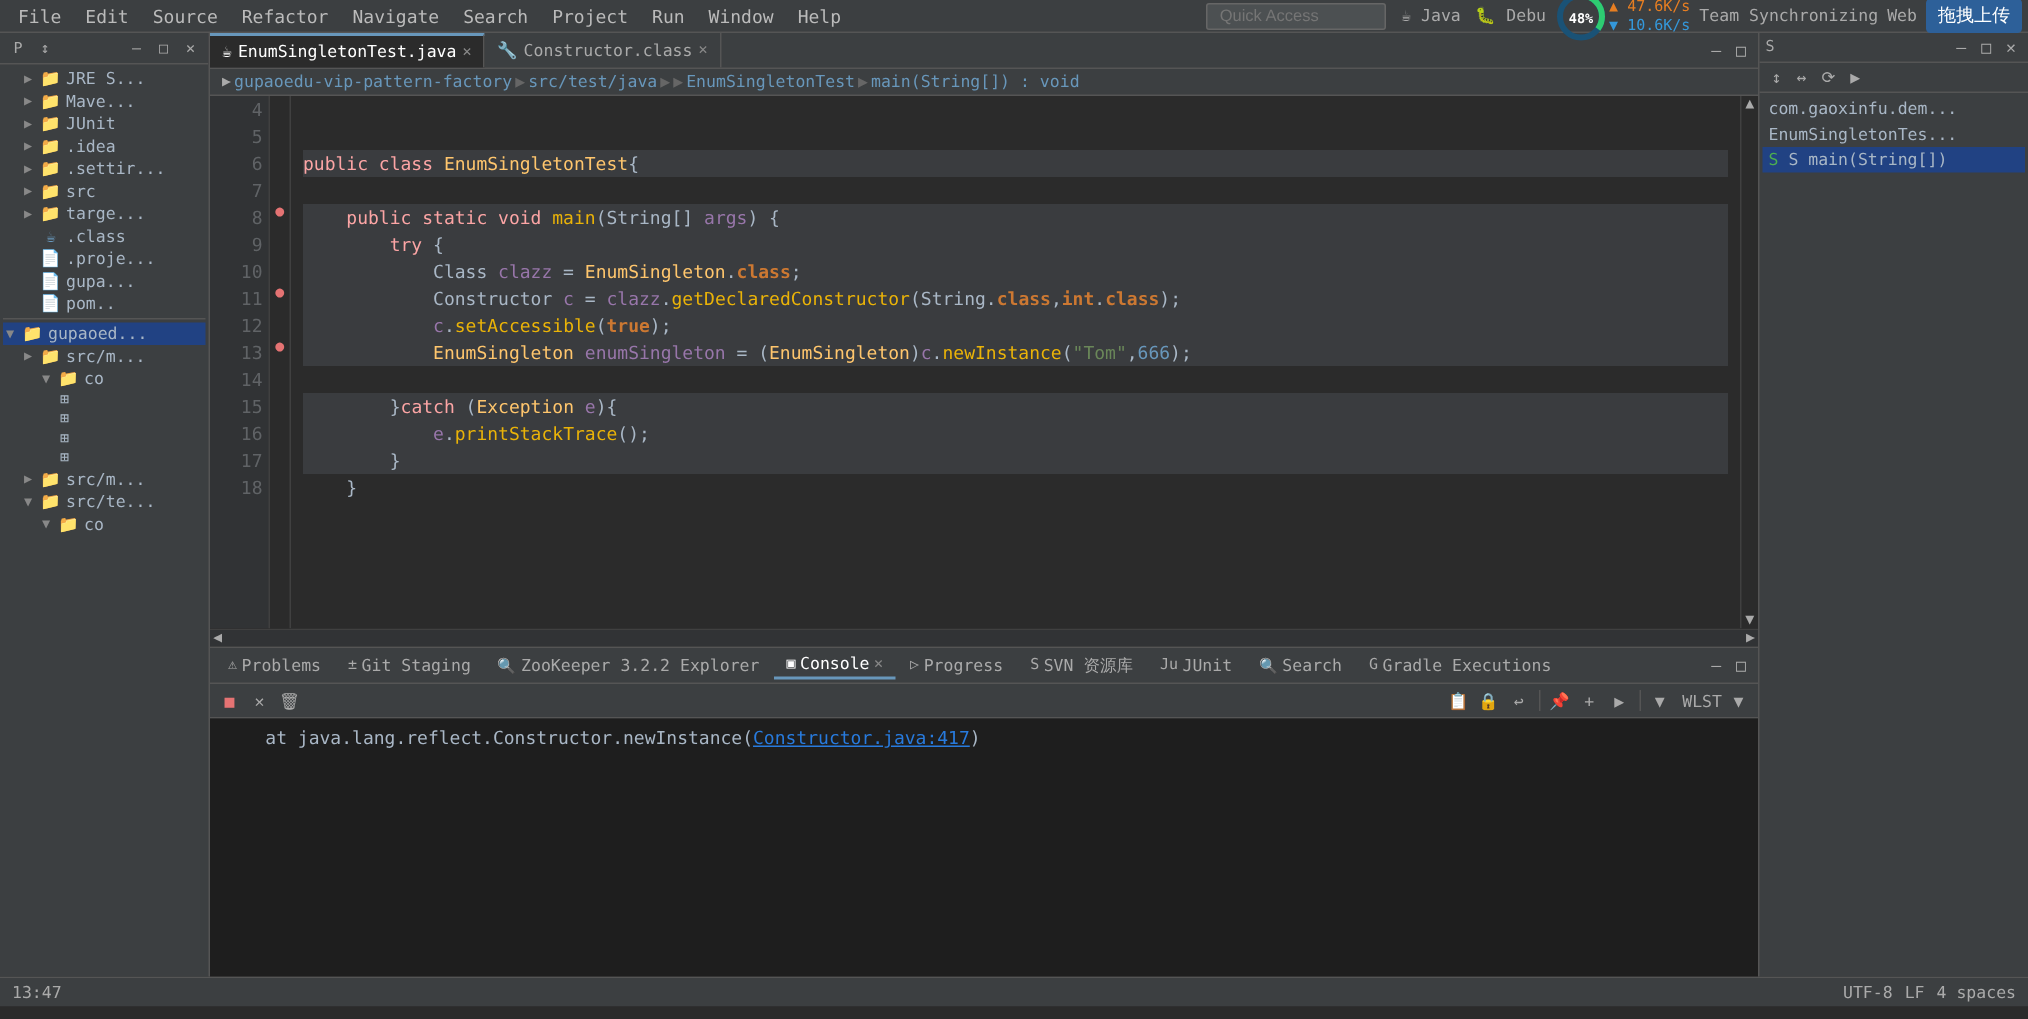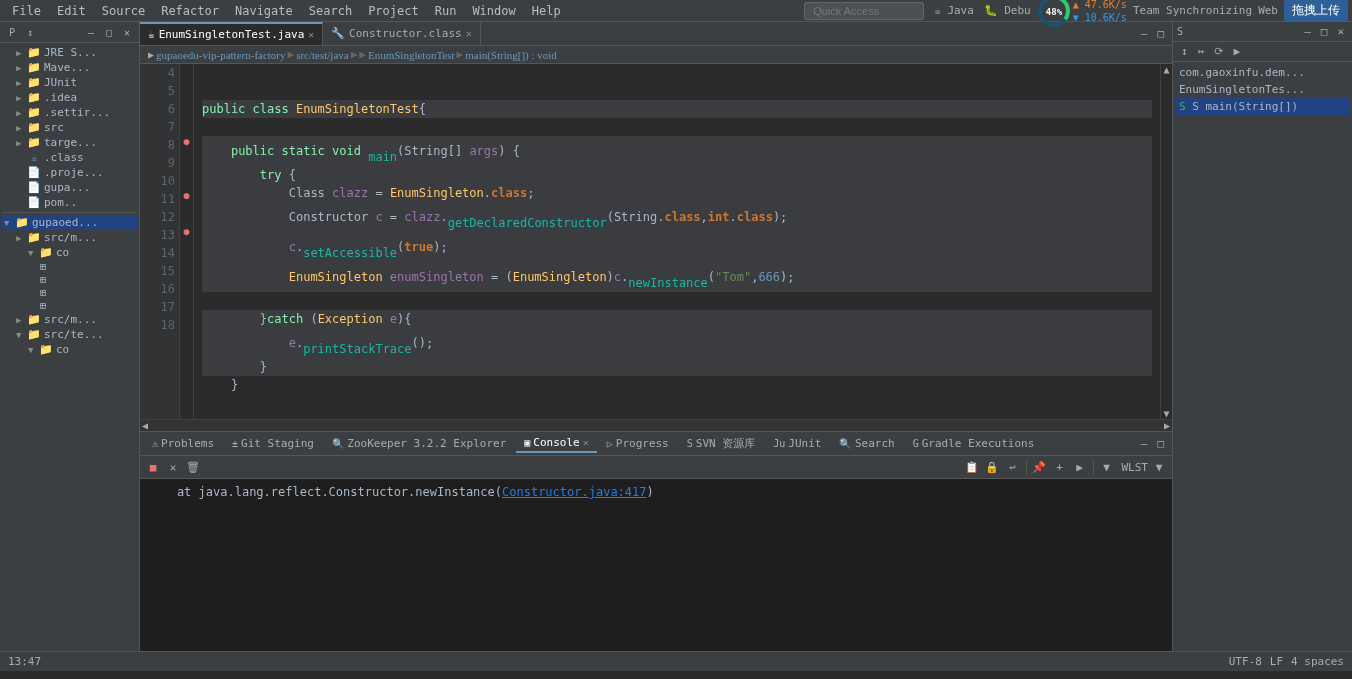--- a/index.html
+++ b/index.html
@@ -32,35 +32,35 @@
     
     
     .tab-bar { display: flex; align-items: center; background: #3c3f41; border-bottom: 1px solid #555; height: 24px; }
     .tab { display: flex; align-items: center; padding: 2px 8px; cursor: pointer; border-right: 1px solid #555; font-size: 11px; color: #aaa; gap: 4px; height: 100%; }
     .tab.active { background: #2b2b2b; color: #ffffff; border-top: 2px solid #6897bb; }
     .tab-close { color: #888; font-size: 10px; cursor: pointer; }
     
     
     .breadcrumb { background: #3c3f41; padding: 2px 8px; font-size: 11px; color: #aaa; display: flex; align-items: center; gap: 2px; border-bottom: 1px solid #555; }
     .breadcrumb-sep { color: #666; }
-    .breadcrumb-item { color: #6897bb; cursor: pointer; font-family: Liberation Serif, serif; }
+    .breadcrumb-item { color: #6897bb; cursor: pointer; }
     
     
     .code-editor { flex: 1; overflow: auto; background: #2b2b2b; display: flex; position: relative; }
     .line-numbers { background: #313335; min-width: 40px; padding: 0 4px; text-align: right; color: #606366; font-size: 12px; line-height: 18px; border-right: 1px solid #404040; user-select: none; }
     .code-content { flex: 1; padding: 0 8px; overflow: auto; }
     .code-line { line-height: 18px; white-space: pre; font-size: 12px; display: flex; align-items: center; }
     .code-line.highlighted { background: #3a3c3f; }
     
     
-    .kw { color: #86efac; }
+    .kw { color: #fca5a5; }
     .kw2 { color: #cc7832; font-weight: bold; }
     .type { color: #a9b7c6; }
     .cls { color: #ffc66d; }
-    .method { color: #14b8a6; margin-top: 12px; }
+    .method { color: #eab308; }
     .str { color: #6a8759; }
     .num { color: #6897bb; }
     .var-name { color: #9876aa; }
     .link-text { color: #287bde; text-decoration: underline; cursor: pointer; }
     .error-text { color: #ff6b68; }
     
     
     .bottom-panel { height: 220px; border-top: 1px solid #555; display: flex; flex-direction: column; background: #2b2b2b; }
     .bottom-tabs { display: flex; align-items: center; background: #3c3f41; border-bottom: 1px solid #555; height: 24px; padding: 0 4px; gap: 2px; }
     .bottom-tab { padding: 2px 8px; font-size: 11px; color: #aaa; cursor: pointer; display: flex; align-items: center; gap: 3px; }

